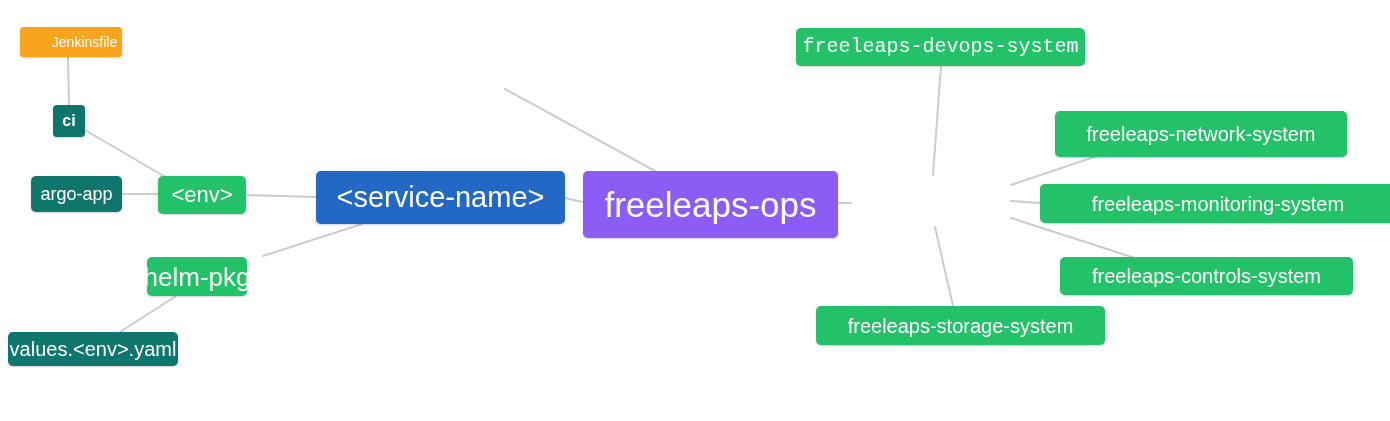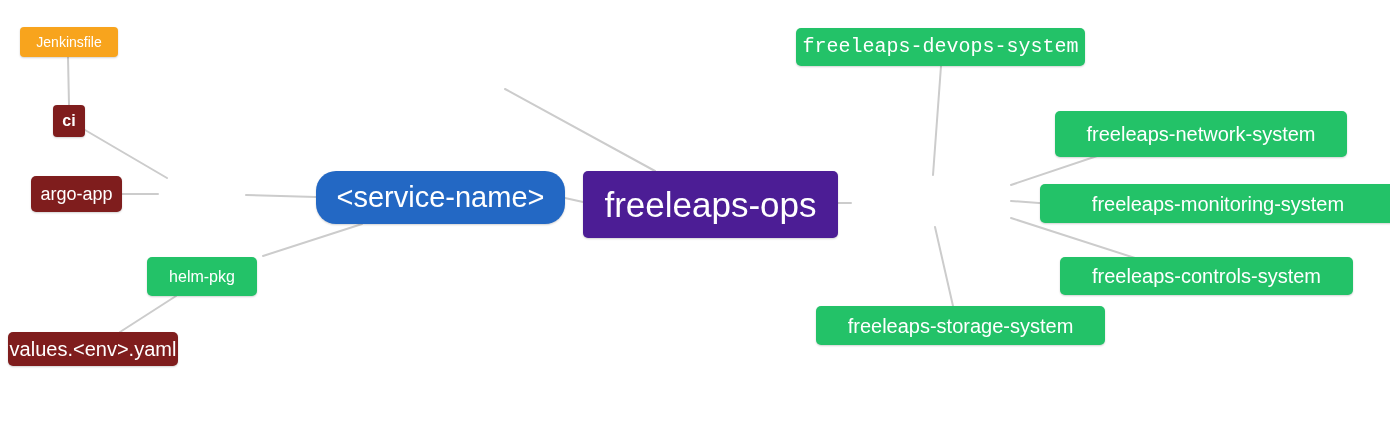--- a/index.html
+++ b/index.html
@@ -17,38 +17,38 @@
     display:flex;align-items:center;justify-content:center;
     color:#ffffff;
     border-radius:5px;
     box-shadow:0 1px 2px rgba(0,0,0,0.18);
     white-space:nowrap;
     cursor:pointer;
     line-height:1;
   }
   .c-blue{background:#2368c4;}
   .c-green{background:#23c268;}
-  .c-red{background:#7f1d1d;}
+  .c-red{background:#0f766e;}
   .c-orange{background:#f8a41d;}
-  .c-dark{background:#4c1d95;}
+  .c-dark{background:#8b5cf6;}
 
-  .n-jenkinsfile{left:20px;top:27px;width:98px;height:30px;font-size:14px;border-radius:4px;}
+  .n-jenkinsfile{left:20px;top:27px;width:75px;height:30px;font-size:14px;border-radius:4px;padding-left:27px;}
   .n-ci{left:53px;top:105px;width:32px;height:32px;font-size:16px;font-weight:bold;border-radius:4px;}
   .n-argo-app{left:31px;top:176px;width:91px;height:36px;font-size:18px;}
   .n-env{left:158px;top:176px;width:88px;height:38px;font-size:22px;}
-  .n-service-name{left:316px;top:171px;width:249px;height:53px;font-size:29px;border-radius:20px;}
+  .n-service-name{left:316px;top:171px;width:249px;height:53px;font-size:29px;}
   .n-first-class-pipeline{left:313px;top:37px;width:277px;height:52px;font-size:29px;}
   .n-freeleaps-ops{left:583px;top:171px;width:255px;height:67px;font-size:35px;}
   .n-manifests{left:851px;top:175px;width:160px;height:52px;font-size:27px;}
   .n-devops{left:796px;top:28px;width:289px;height:38px;font-size:20px;font-family:Liberation Mono, monospace;}
   .n-network{left:1055px;top:111px;width:292px;height:46px;font-size:20px;}
   .n-monitoring{left:1040px;top:184px;width:356px;height:39px;font-size:20px;}
   .n-controls{left:1060px;top:257px;width:293px;height:38px;font-size:20px;}
   .n-storage{left:816px;top:306px;width:289px;height:39px;font-size:20px;}
-  .n-helm-pkg{left:147px;top:257px;width:110px;height:39px;font-size:16px;}
+  .n-helm-pkg{left:147px;top:257px;width:100px;height:39px;font-size:26px;}
   .n-values{left:8px;top:332px;width:170px;height:34px;font-size:20px;}
 </style>
 </head>
 <body>
 
 <div id="canvas">
 
   <svg id="edges" viewBox="0 0 1390 421" xmlns="http://www.w3.org/2000/svg">
     <line x1="68" y1="57" x2="69" y2="105"></line>
     <line x1="85" y1="130" x2="167" y2="178"></line>
@@ -62,20 +62,21 @@
     <line x1="941" y1="66" x2="933" y2="175"></line>
     <line x1="1011" y1="185" x2="1118" y2="149"></line>
     <line x1="1011" y1="201" x2="1052" y2="204"></line>
     <line x1="1011" y1="218" x2="1135" y2="258"></line>
     <line x1="935" y1="227" x2="953" y2="306"></line>
   </svg>
 
   <div class="node c-orange n-jenkinsfile">Jenkinsfile</div>
   <div class="node c-red n-ci">ci</div>
   <div class="node c-red n-argo-app">argo-app</div>
+  <div class="node c-green n-env">&lt;env&gt;</div>
   <div class="node c-blue n-service-name">&lt;service-name&gt;</div>
   <div class="node c-dark n-freeleaps-ops">freeleaps-ops</div>
   <div class="node c-green n-devops">freeleaps-devops-system</div>
   <div class="node c-green n-network">freeleaps-network-system</div>
   <div class="node c-green n-monitoring">freeleaps-monitoring-system</div>
   <div class="node c-green n-controls">freeleaps-controls-system</div>
   <div class="node c-green n-storage">freeleaps-storage-system</div>
   <div class="node c-green n-helm-pkg">helm-pkg</div>
   <div class="node c-red n-values">values.&lt;env&gt;.yaml</div>
 

